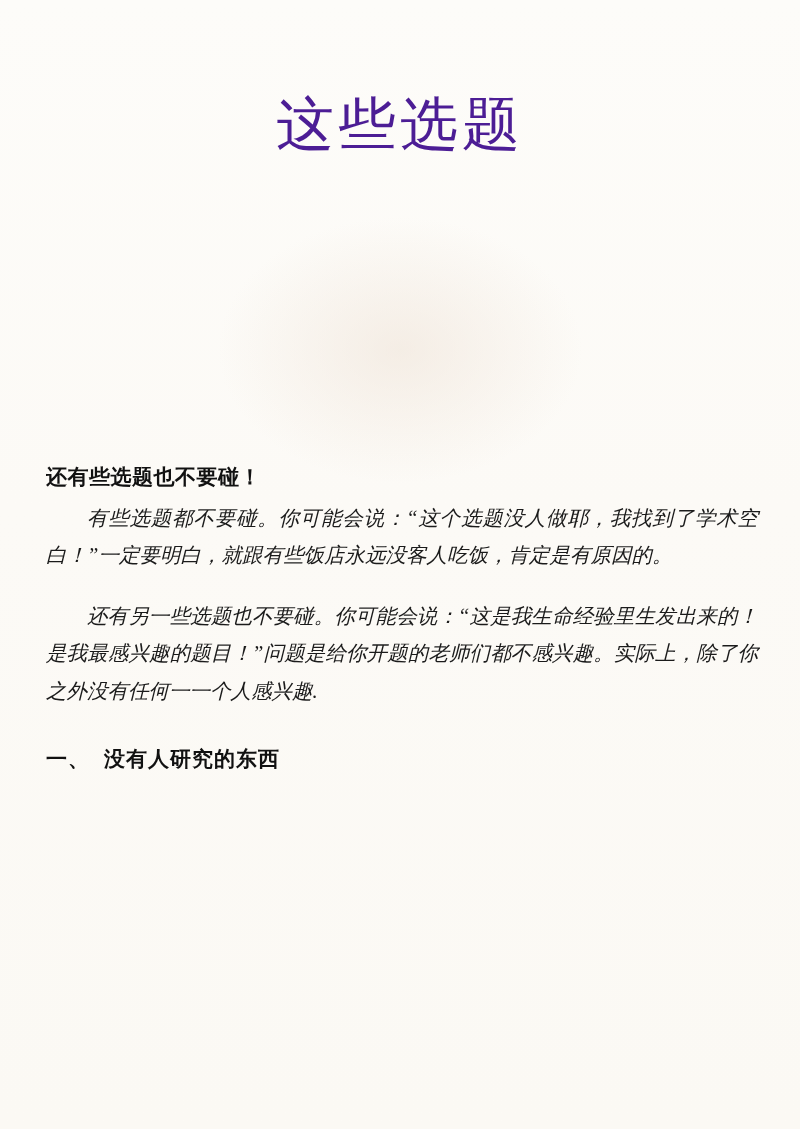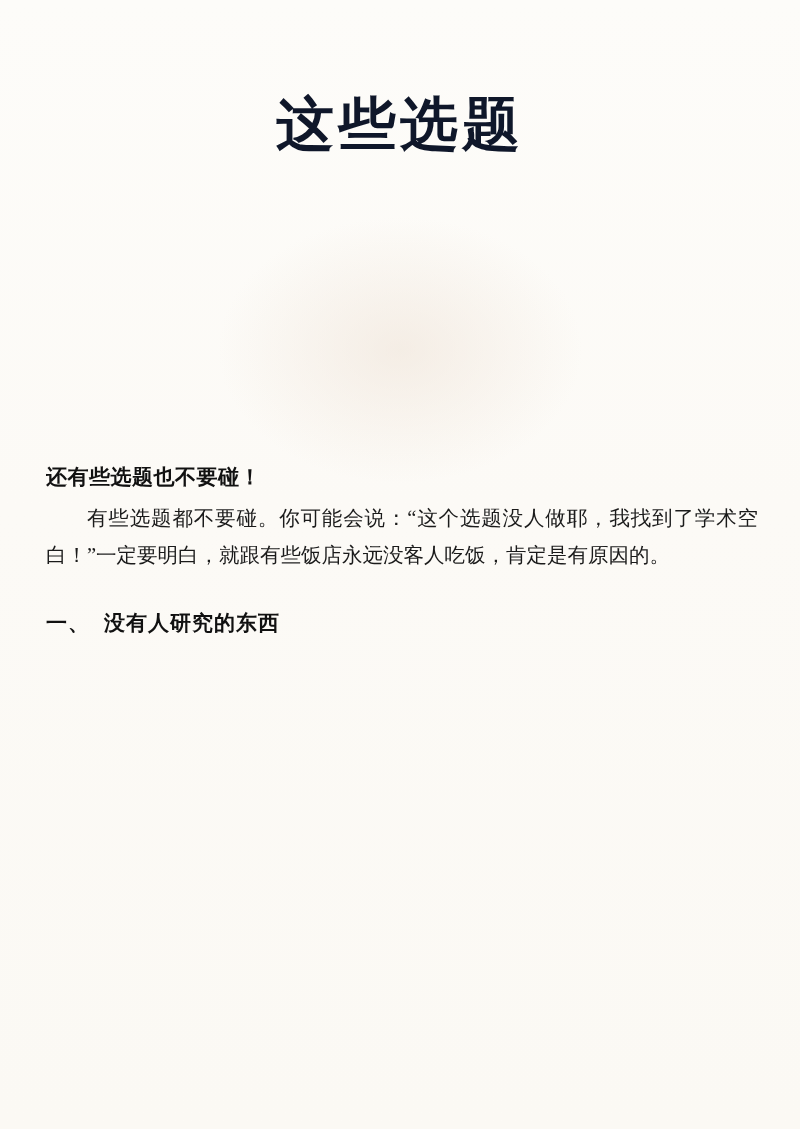--- a/index.html
+++ b/index.html
@@ -32,25 +32,25 @@
   }
   .title-block {
     position: absolute;
     top: 86px;
     left: 0;
     right: 0;
     text-align: center;
   }
   .title-line {
     font-family: "Liberation Serif", "DejaVu Serif", serif;
-    font-weight: 700;
+    font-weight: 400;
     font-size: 58px;
     letter-spacing: 4px;
     line-height: 1.33;
-    color: #0f172a;
+    color: #4c1d95;
     text-align: center;
   }
   .title-line.second {
     font-size: 56px;
   }
   .body-block {
     position: absolute;
     top: 462px;
     left: 46px;
     width: 712px;
@@ -72,20 +72,21 @@
     margin-right: 14px;
   }
   p.para {
     font-size: 20.5px;
     line-height: 1.82;
     margin: 0 0 24px 0;
     text-indent: 2em;
     text-align: justify;
     text-justify: inter-ideograph;
     color: #1b1b1b;
+    font-style: italic;
   }
   p.para.last {
     margin-bottom: 0;
   }
 </style>
 </head>
 <body>
 
 <div class="paper-tint"></div>
 
@@ -93,20 +94,21 @@
 
   <div class="title-block">
     <div class="title-line">这些选题</div>
   </div>
 
   <div class="body-block">
 
     <h2 class="heading">还有些选题也不要碰！</h2>
 
     <p class="para">有些选题都不要碰。你可能会说：“这个选题没人做耶，我找到了学术空白！”一定要明白，就跟有些饭店永远没客人吃饭，肯定是有原因的。</p>
+    <p class="para last">还有另一些选题也不要碰。你可能会说：“这是我生命经验里生发出来的！是我最感兴趣的题目！”问题是给你开题的老师们都不感兴趣。实际上，除了你之外没有任何一一个人感兴趣.</p>
 
     <h2 class="heading section">
       <span class="num">一、</span><span>没有人研究的东西</span>
     </h2>
 
 
   </div>
 </div>
 
 </body></html>

